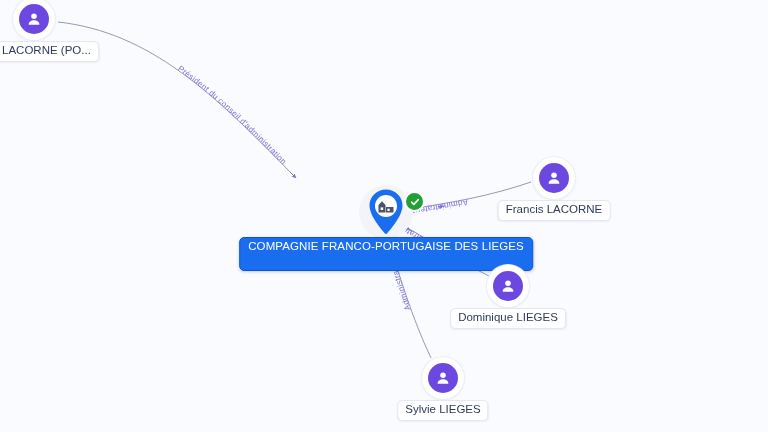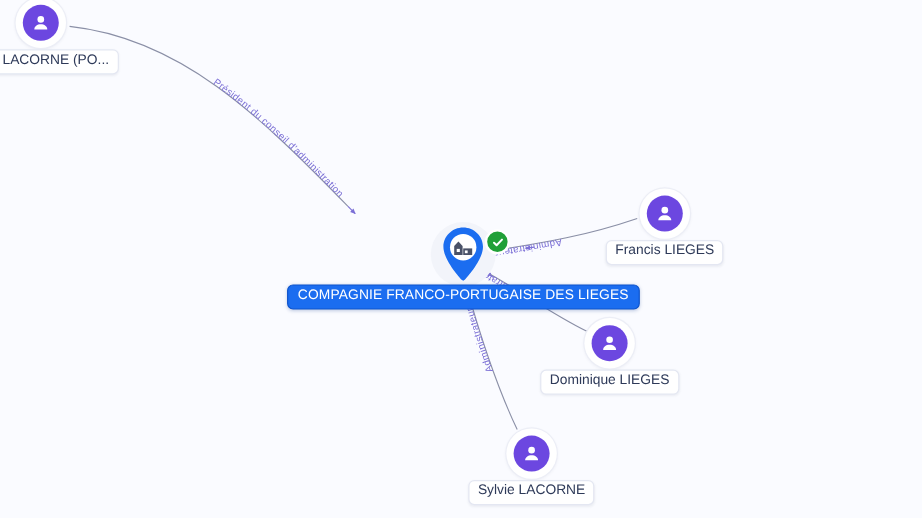--- a/index.html
+++ b/index.html
@@ -115,21 +115,21 @@
   .company-label {
     position: absolute;
     top: 22px;
     left: 50%;
     transform: translateX(-50%);
     white-space: nowrap;
     background: #1b6df0;
     color: #ffffff;
     border: 1px solid #0e54cc;
     border-radius: 5px;
-    padding: 3px 8px 4px 8px;
+    padding: 3px 8px 17px 8px;
     font-size: 11.5px;
     line-height: 1;
     letter-spacing: 0.1px;
     box-shadow: 0 1px 3px rgba(20,60,140,0.25);
   }
 
   
   .edge-text {
     font-family: "Liberation Sans", sans-serif;
     font-size: 8.2px;
@@ -217,21 +217,21 @@
 
   <div class="person-node" style="left:554px; top:178px;">
     <div class="avatar-ring">
       <div class="avatar-disc">
         <svg width="18" height="18" viewBox="0 0 24 24" fill="#ffffff">
           <circle cx="12" cy="8.2" r="3.7"></circle>
           <path d="M4.8 19.5c0-3.6 3.2-5.8 7.2-5.8s7.2 2.2 7.2 5.8z"></path>
         </svg>
       </div>
     </div>
-    <div class="node-label">Francis LIEGES</div>
+    <div class="node-label">Francis LACORNE</div>
   </div>
 
   <div class="person-node" style="left:508px; top:286px;">
     <div class="avatar-ring">
       <div class="avatar-disc">
         <svg width="18" height="18" viewBox="0 0 24 24" fill="#ffffff">
           <circle cx="12" cy="8.2" r="3.7"></circle>
           <path d="M4.8 19.5c0-3.6 3.2-5.8 7.2-5.8s7.2 2.2 7.2 5.8z"></path>
         </svg>
       </div>
@@ -241,16 +241,16 @@
 
   <div class="person-node" style="left:443px; top:378px;">
     <div class="avatar-ring">
       <div class="avatar-disc">
         <svg width="18" height="18" viewBox="0 0 24 24" fill="#ffffff">
           <circle cx="12" cy="8.2" r="3.7"></circle>
           <path d="M4.8 19.5c0-3.6 3.2-5.8 7.2-5.8s7.2 2.2 7.2 5.8z"></path>
         </svg>
       </div>
     </div>
-    <div class="node-label">Sylvie LACORNE</div>
+    <div class="node-label">Sylvie LIEGES</div>
   </div>
 
 </div>
 
 </body></html>

